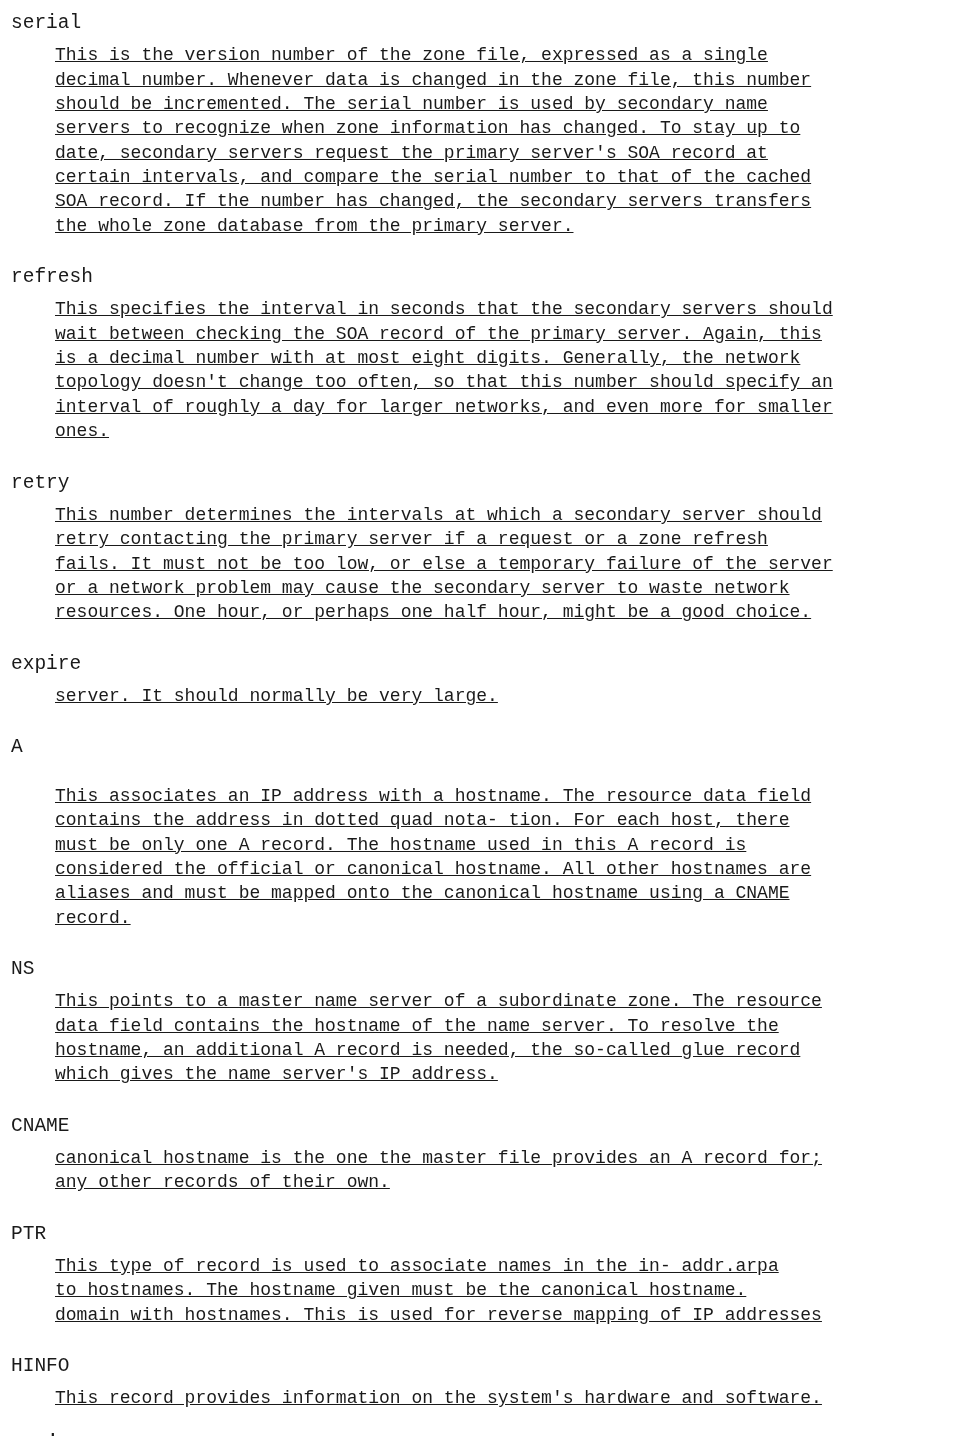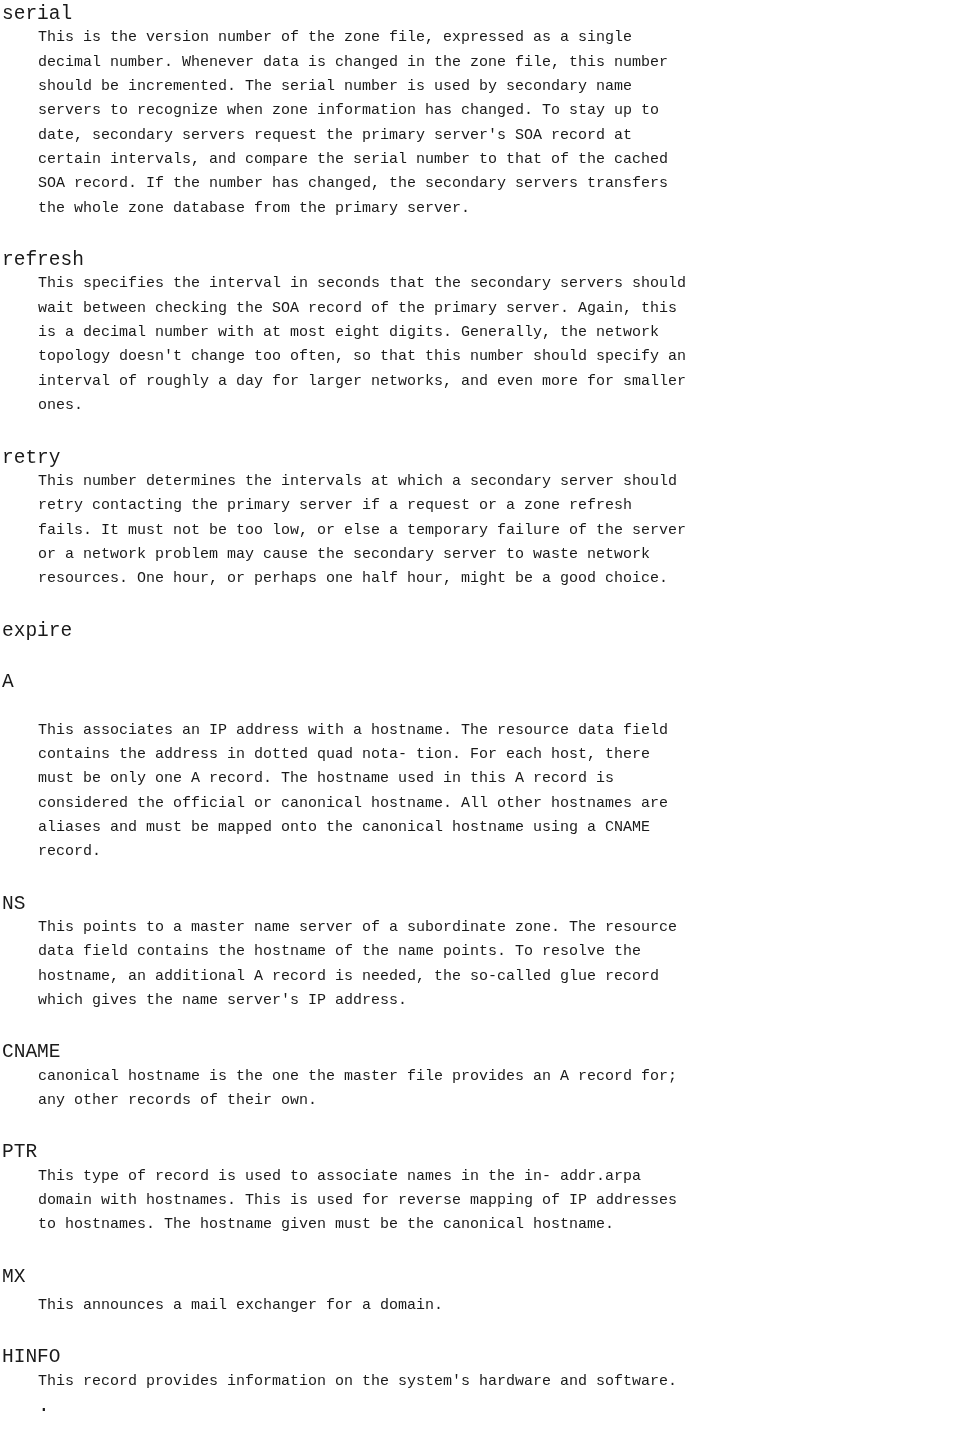--- a/index.html
+++ b/index.html
@@ -13,43 +13,44 @@
     height: 1446px;
     overflow: hidden;
     font-family: "Liberation Mono", "DejaVu Sans Mono", monospace;
     color: #1a1a1a;
     -webkit-font-smoothing: antialiased;
   }
   #page {
     width: 772px;
     height: 1446px;
     position: relative;
-    padding: 0;
+    padding: 9px;
     box-sizing: border-box;
   }
   .doc-body {
     padding: 2px 0 0 2px;
   }
   .section {
     
   }
   .term {
     font-size: 19.5px;
     line-height: 24.35px;
     letter-spacing: 0px;
     white-space: pre;
     margin: 0;
     padding: 0;
   }
   .def {
-    margin: 0;
+    margin: 8px;
     padding: 0 0 0 36px;
-    font-size: 15px;
+    font-size: 18px;
     line-height: 24.35px;
     white-space: pre;
+    text-decoration: underline;
   }
   .def .ln {
     display: block;
     white-space: pre;
   }
   
   .section + .section .term {
     margin-top: 27px;
   }
   
@@ -79,41 +80,37 @@
       <div class="section">
         <div class="term">refresh</div>
         <div class="def"><span class="ln">This specifies the interval in seconds that the secondary servers should</span><span class="ln">wait between checking the SOA record of the primary server. Again, this</span><span class="ln">is a decimal number with at most eight digits. Generally, the network</span><span class="ln">topology doesn't change too often, so that this number should specify an</span><span class="ln">interval of roughly a day for larger networks, and even more for smaller</span><span class="ln">ones.</span></div>
       </div>
       <div class="section">
         <div class="term">retry</div>
         <div class="def"><span class="ln">This number determines the intervals at which a secondary server should</span><span class="ln">retry contacting the primary server if a request or a zone refresh</span><span class="ln">fails. It must not be too low, or else a temporary failure of the server</span><span class="ln">or a network problem may cause the secondary server to waste network</span><span class="ln">resources. One hour, or perhaps one half hour, might be a good choice.</span></div>
       </div>
       <div class="section">
         <div class="term">expire</div>
-        <div class="def"></div>
+        <div class="def"><span class="ln">server. It should normally be very large.</span></div>
       </div>
       <div class="section">
         <div class="term">A</div>
         <div class="def extra-gap"><span class="ln">This associates an IP address with a hostname. The resource data field</span><span class="ln">contains the address in dotted quad nota- tion. For each host, there</span><span class="ln">must be only one A record. The hostname used in this A record is</span><span class="ln">considered the official or canonical hostname. All other hostnames are</span><span class="ln">aliases and must be mapped onto the canonical hostname using a CNAME</span><span class="ln">record.</span></div>
       </div>
       <div class="section">
         <div class="term">NS</div>
-        <div class="def"><span class="ln">This points to a master name server of a subordinate zone. The resource</span><span class="ln">data field contains the hostname of the name points. To resolve the</span><span class="ln">hostname, an additional A record is needed, the so-called glue record</span><span class="ln">which gives the name server's IP address.</span></div>
+        <div class="def"><span class="ln">This points to a master name server of a subordinate zone. The resource</span><span class="ln">data field contains the hostname of the name server. To resolve the</span><span class="ln">hostname, an additional A record is needed, the so-called glue record</span><span class="ln">which gives the name server's IP address.</span></div>
       </div>
       <div class="section">
         <div class="term">CNAME</div>
         <div class="def"><span class="ln">canonical hostname is the one the master file provides an A record for;</span><span class="ln">any other records of their own.</span></div>
       </div>
       <div class="section">
         <div class="term">PTR</div>
-        <div class="def"><span class="ln">This type of record is used to associate names in the in- addr.arpa</span><span class="ln">domain with hostnames. This is used for reverse mapping of IP addresses</span><span class="ln">to hostnames. The hostname given must be the canonical hostname.</span></div>
-      </div>
-      <div class="section">
-        <div class="term">MX</div>
-        <div class="def small-gap"><span class="ln">This announces a mail exchanger for a domain.</span></div>
+        <div class="def"><span class="ln">This type of record is used to associate names in the in- addr.arpa</span><span class="ln">to hostnames. The hostname given must be the canonical hostname.</span><span class="ln">domain with hostnames. This is used for reverse mapping of IP addresses</span></div>
       </div>
       <div class="section">
         <div class="term">HINFO</div>
         <div class="def"><span class="ln">This record provides information on the system's hardware and software.</span></div>
         <div class="stray">.</div>
       </div>
       <div class="section">
         <div class="term">ttl</div>
       </div>
     </div>

